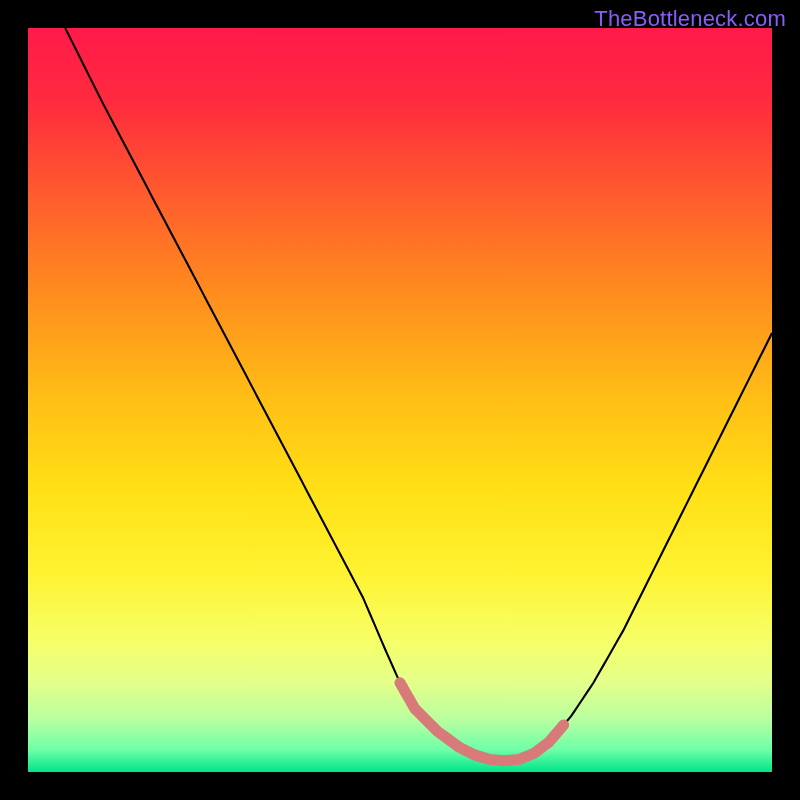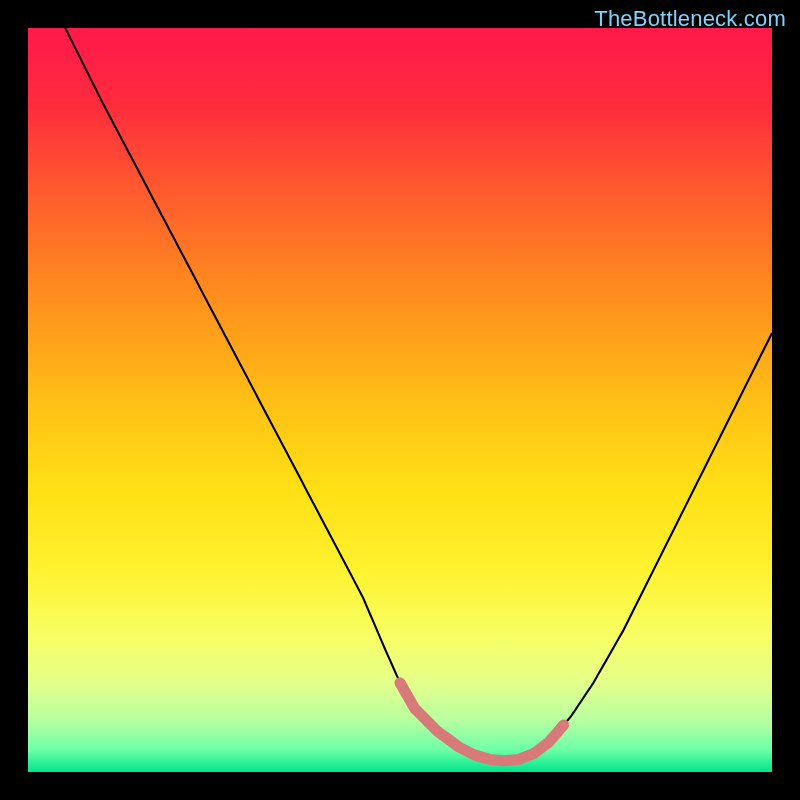--- a/index.html
+++ b/index.html
@@ -22,21 +22,21 @@
     left: 28px;
     top: 28px;
     width: 744px;
     height: 744px;
   }
   .watermark {
     position: absolute;
     top: 6px;
     right: 14px;
     font-size: 22px;
-    color: #7dd3fc;
+    color: #8b5cf6;
     letter-spacing: 0.2px;
     user-select: none;
   }
   svg { display:block; }
 </style>
 </head>
 <body>
 
 <div class="frame">
 

